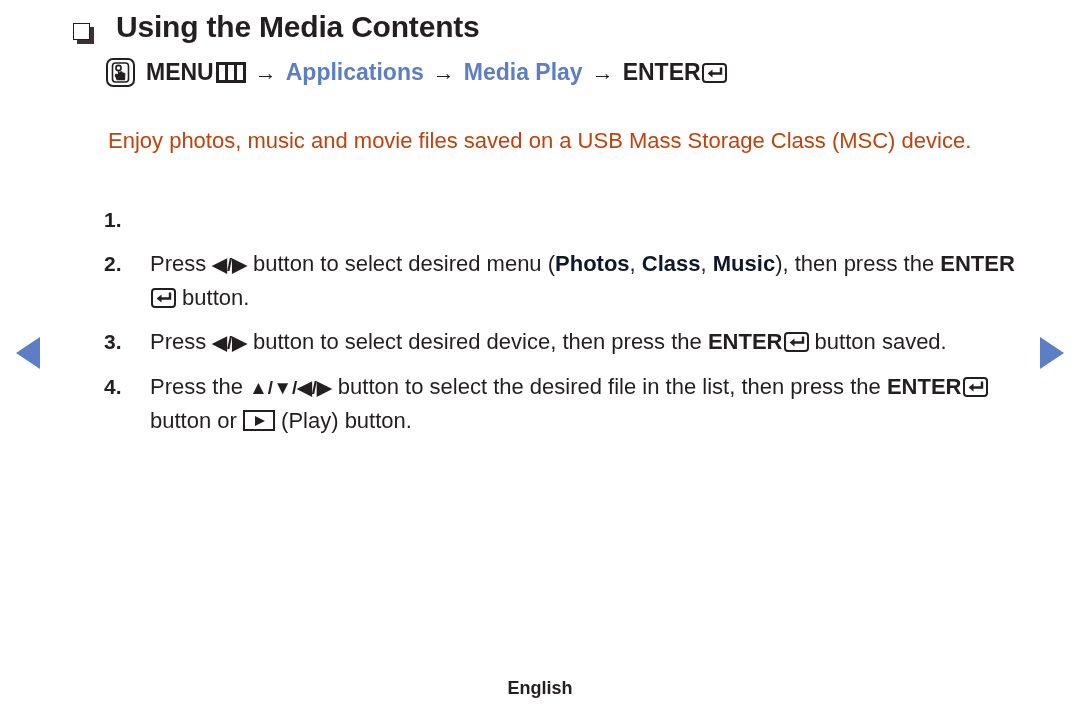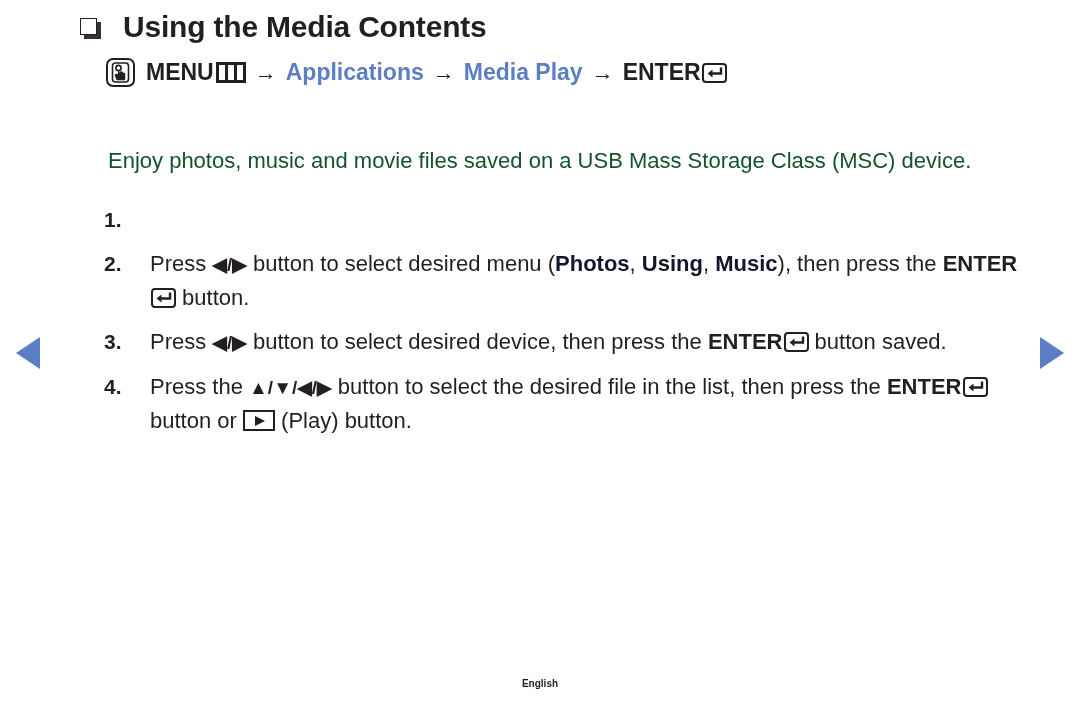--- a/index.html
+++ b/index.html
@@ -36,24 +36,24 @@
     border-right: 24px solid #5b7ec4;
   }
   .nav-arrow.right {
     right: 16px;
     border-left: 24px solid #5b7ec4;
   }
 
   
   .title-row {
     position: absolute;
-    left: 61px;
+    left: 54px;
     top: 10px;
     display: flex;
-    align-items: flex-start;
+    align-items: flex-end;
     padding-left: 19px;
   }
   .bullet-square {
     position: relative;
     width: 21px;
     height: 21px;
     margin-right: 22px;
     margin-top: 8px;
     flex: none;
   }
@@ -179,22 +179,21 @@
   }
 
   
   .intro {
     position: absolute;
     left: 108px;
     top: 124px;
     width: 910px;
     font-size: 22px;
     line-height: 34px;
-    color: #14532d;
-    margin-top: 20px;
+    color: #c2410c;
   }
 
   .steps {
     position: absolute;
     left: 104px;
     top: 203px;
     width: 930px;
   }
   .step {
     display: flex;
@@ -226,21 +225,21 @@
     color: #231f20;
   }
 
   
   .footer {
     position: absolute;
     left: 0;
     right: 0;
     top: 678px;
     text-align: center;
-    font-size: 10px;
+    font-size: 18px;
     font-weight: bold;
     color: #231f20;
   }
 </style>
 </head>
 <body>
 
 <div class="page">
 
   <div class="nav-arrow left"></div>
@@ -283,21 +282,21 @@
 
   <div class="steps">
 
     <div class="step">
       <div class="step-num">1.</div>
     </div>
 
     <div class="step">
       <div class="step-num">2.</div>
       <div class="step-body">
-        <span>Press </span><b class="dpad">◀/▶</b><span> button to select desired menu (</span><span class="blue">Photos</span><span>, </span><span class="blue">Using</span><span>, </span><span class="blue">Music</span><span>), then press the </span><b class="nowrap">ENTER</b><span class="icon-enter">
+        <span>Press </span><b class="dpad">◀/▶</b><span> button to select desired menu (</span><span class="blue">Photos</span><span>, </span><span class="blue">Class</span><span>, </span><span class="blue">Music</span><span>), then press the </span><b class="nowrap">ENTER</b><span class="icon-enter">
           <svg width="21" height="16" viewBox="0 0 21 16" aria-hidden="true">
             <path d="M17 2.5 L17 8.5 L6.5 8.5" fill="none" stroke="#231f20" stroke-width="2.4"></path>
             <path d="M8.5 4.6 L3.6 8.5 L8.5 12.4 Z" fill="#231f20"></path>
           </svg>
         </span><span> button.</span>
       </div>
     </div>
 
     <div class="step">
       <div class="step-num">3.</div>

